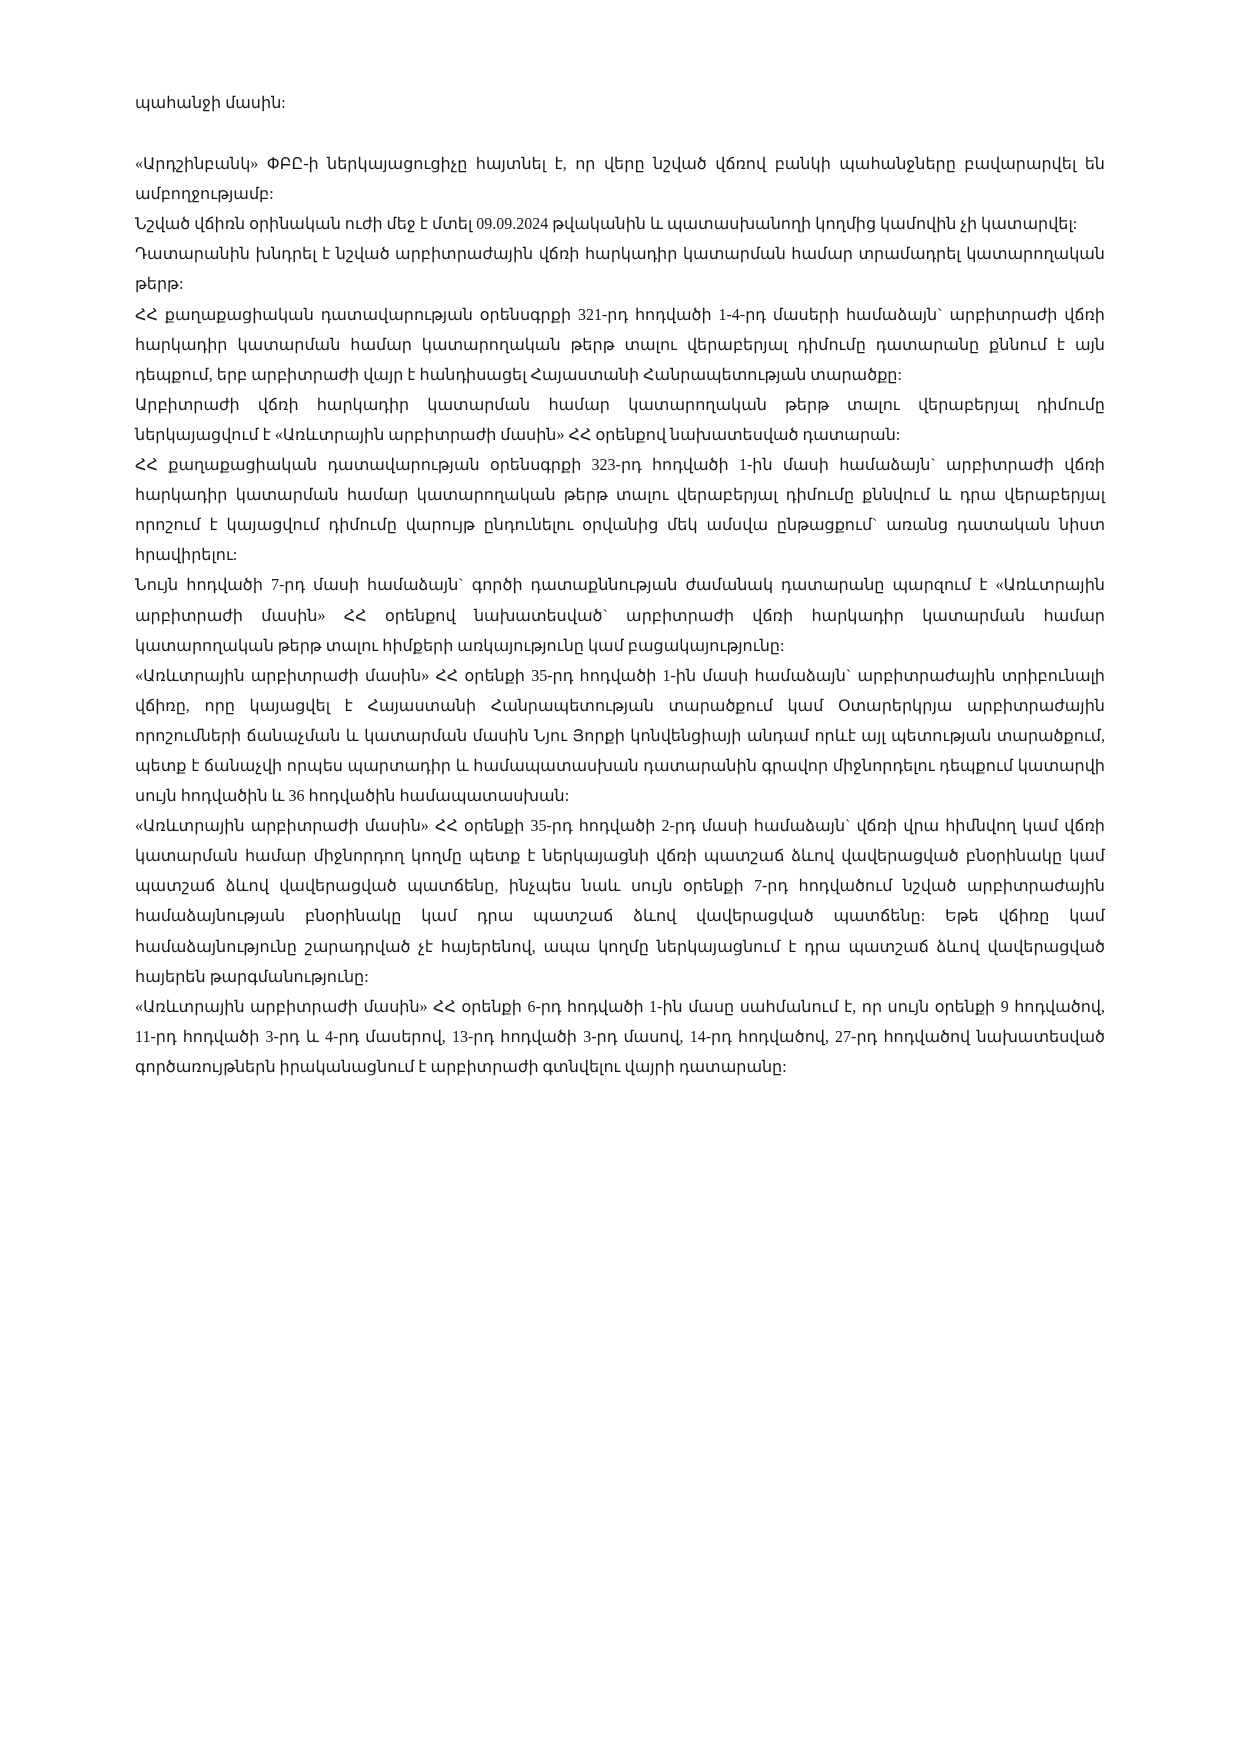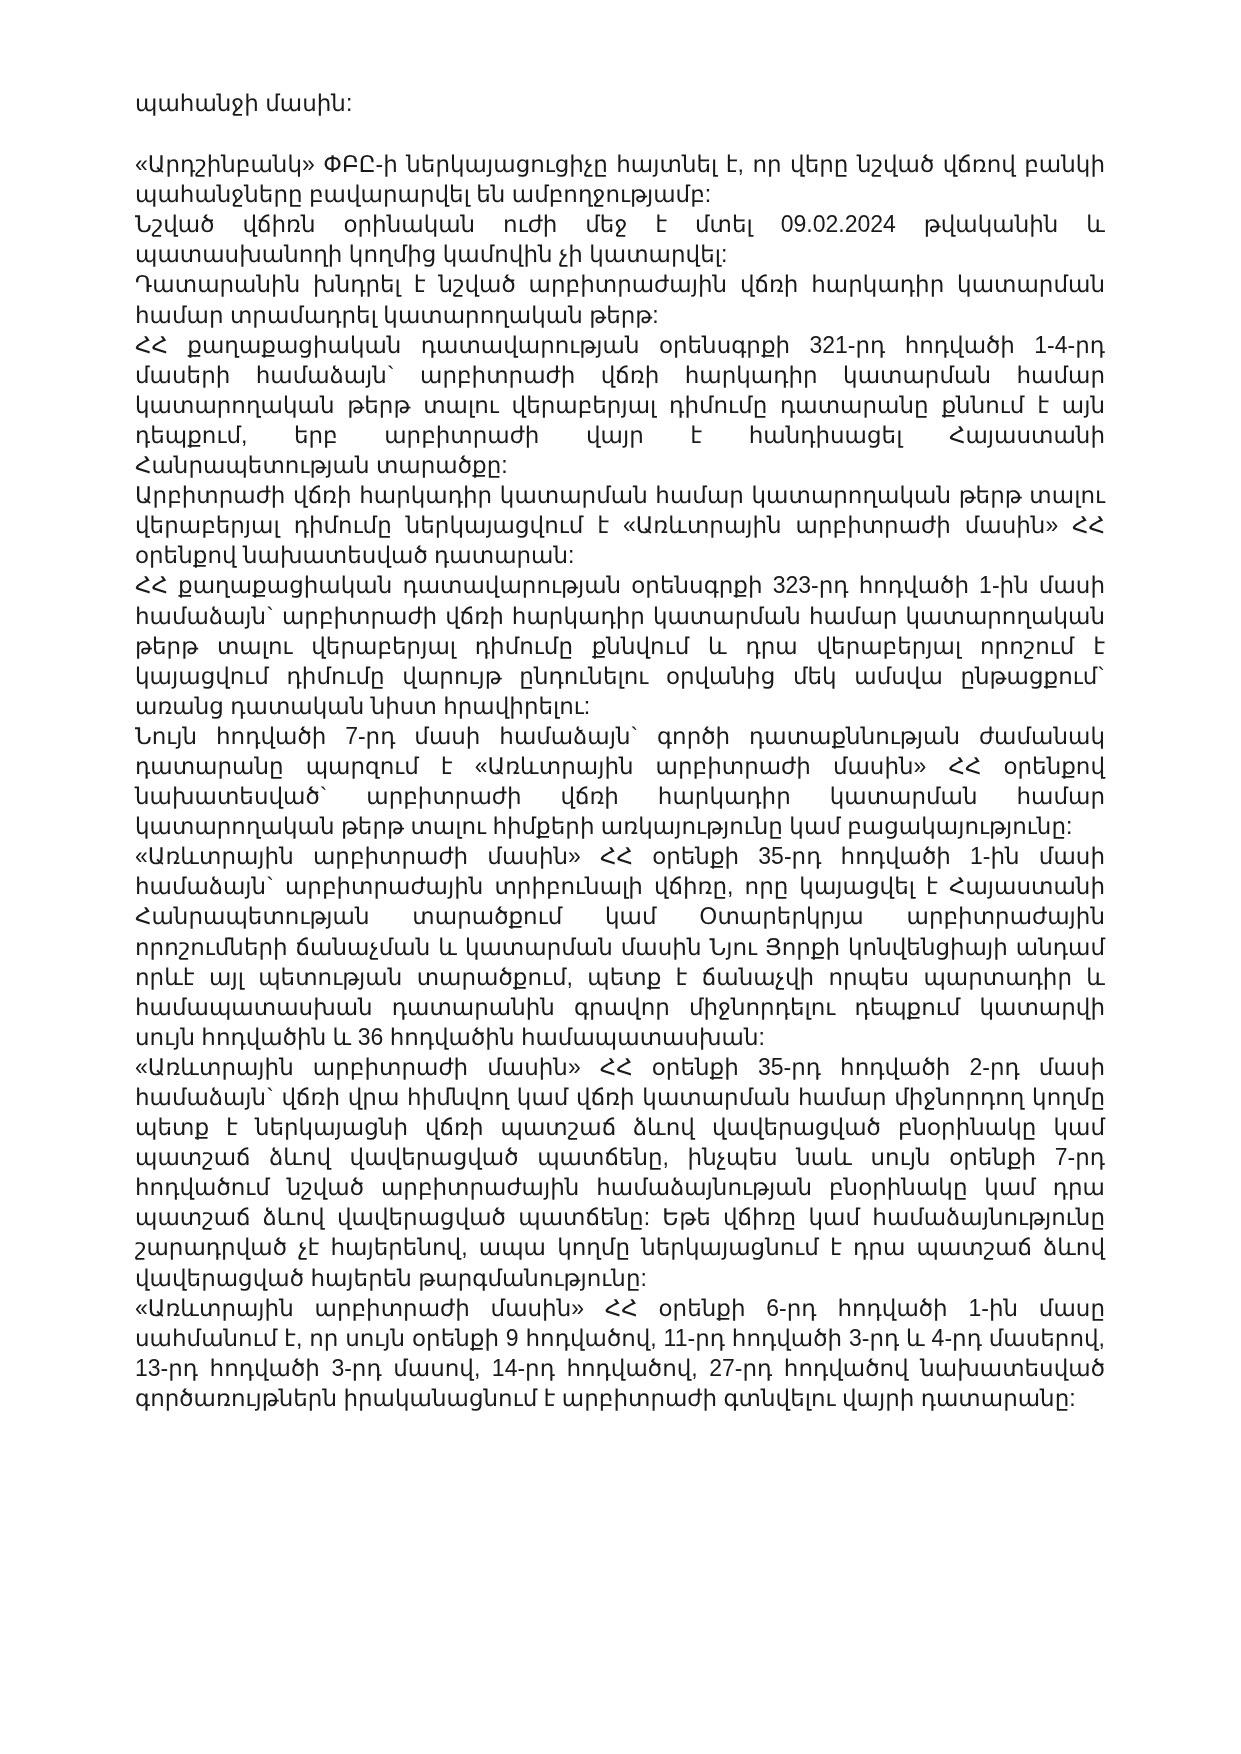--- a/index.html
+++ b/index.html
@@ -1,33 +1,33 @@
 <!DOCTYPE html>
 <html><head>
 <meta charset="utf-8">
 <style>
   html, body { margin: 0; padding: 0; background: #ffffff; }
   body { width: 1241px; height: 1754px; position: relative; overflow: hidden; }
   .page {
     position: absolute; left: 135px; top: 88px; width: 970px;
-    font-family: Liberation Sans, sans-serif;
-    font-size: 23px; line-height: 30.1px; color: #1a1a1a;
+    font-family: Liberation Serif, serif;
+    font-size: 16px; line-height: 30.1px; color: #1a1a1a;
     text-align: justify;
   }
   .para { margin: 0; text-indent: 0; }
   .para.first { margin-bottom: 31px; }
   .page p { hyphens: none; }
 </style>
 </head>
 <body>
 
 <div class="page">
   <p class="para first">պահանջի մասին:</p>
   <p class="para">«Արդշինբանկ» ՓԲԸ-ի ներկայացուցիչը հայտնել է, որ վերը նշված վճռով բանկի պահանջները բավարարվել են ամբողջությամբ:</p>
-  <p class="para">Նշված վճիռն օրինական ուժի մեջ է մտել 09.02.2024 թվականին և պատասխանողի կողմից կամովին չի կատարվել:</p>
+  <p class="para">Նշված վճիռն օրինական ուժի մեջ է մտել 09.09.2024 թվականին և պատասխանողի կողմից կամովին չի կատարվել:</p>
   <p class="para">Դատարանին խնդրել է նշված արբիտրաժային վճռի հարկադիր կատարման համար տրամադրել կատարողական թերթ:</p>
   <p class="para">ՀՀ քաղաքացիական դատավարության օրենսգրքի 321-րդ հոդվածի 1-4-րդ մասերի համաձայն` արբիտրաժի վճռի հարկադիր կատարման համար կատարողական թերթ տալու վերաբերյալ դիմումը դատարանը քննում է այն դեպքում, երբ արբիտրաժի վայր է հանդիսացել Հայաստանի Հանրապետության տարածքը:</p>
   <p class="para">Արբիտրաժի վճռի հարկադիր կատարման համար կատարողական թերթ տալու վերաբերյալ դիմումը ներկայացվում է «Առևտրային արբիտրաժի մասին» ՀՀ օրենքով նախատեսված դատարան:</p>
   <p class="para">ՀՀ քաղաքացիական դատավարության օրենսգրքի 323-րդ հոդվածի 1-ին մասի համաձայն` արբիտրաժի վճռի հարկադիր կատարման համար կատարողական թերթ տալու վերաբերյալ դիմումը քննվում և դրա վերաբերյալ որոշում է կայացվում դիմումը վարույթ ընդունելու օրվանից մեկ ամսվա ընթացքում` առանց դատական նիստ հրավիրելու:</p>
   <p class="para">Նույն հոդվածի 7-րդ մասի համաձայն` գործի դատաքննության ժամանակ դատարանը պարզում է «Առևտրային արբիտրաժի մասին» ՀՀ օրենքով նախատեսված` արբիտրաժի վճռի հարկադիր կատարման համար կատարողական թերթ տալու հիմքերի առկայությունը կամ բացակայությունը:</p>
   <p class="para">«Առևտրային արբիտրաժի մասին» ՀՀ օրենքի 35-րդ հոդվածի 1-ին մասի համաձայն` արբիտրաժային տրիբունալի վճիռը, որը կայացվել է Հայաստանի Հանրապետության տարածքում կամ Օտարերկրյա արբիտրաժային որոշումների ճանաչման և կատարման մասին Նյու Յորքի կոնվենցիայի անդամ որևէ այլ պետության տարածքում, պետք է ճանաչվի որպես պարտադիր և համապատասխան դատարանին գրավոր միջնորդելու դեպքում կատարվի սույն հոդվածին և 36 հոդվածին համապատասխան:</p>
   <p class="para">«Առևտրային արբիտրաժի մասին» ՀՀ օրենքի 35-րդ հոդվածի 2-րդ մասի համաձայն` վճռի վրա հիմնվող կամ վճռի կատարման համար միջնորդող կողմը պետք է ներկայացնի վճռի պատշաճ ձևով վավերացված բնօրինակը կամ պատշաճ ձևով վավերացված պատճենը, ինչպես նաև սույն օրենքի 7-րդ հոդվածում նշված արբիտրաժային համաձայնության բնօրինակը կամ դրա պատշաճ ձևով վավերացված պատճենը: Եթե վճիռը կամ համաձայնությունը շարադրված չէ հայերենով, ապա կողմը ներկայացնում է դրա պատշաճ ձևով վավերացված հայերեն թարգմանությունը:</p>
   <p class="para">«Առևտրային արբիտրաժի մասին» ՀՀ օրենքի 6-րդ հոդվածի 1-ին մասը սահմանում է, որ սույն օրենքի 9 հոդվածով, 11-րդ հոդվածի 3-րդ և 4-րդ մասերով, 13-րդ հոդվածի 3-րդ մասով, 14-րդ հոդվածով, 27-րդ հոդվածով նախատեսված գործառույթներն իրականացնում է արբիտրաժի գտնվելու վայրի դատարանը:</p>
 </div>
 

